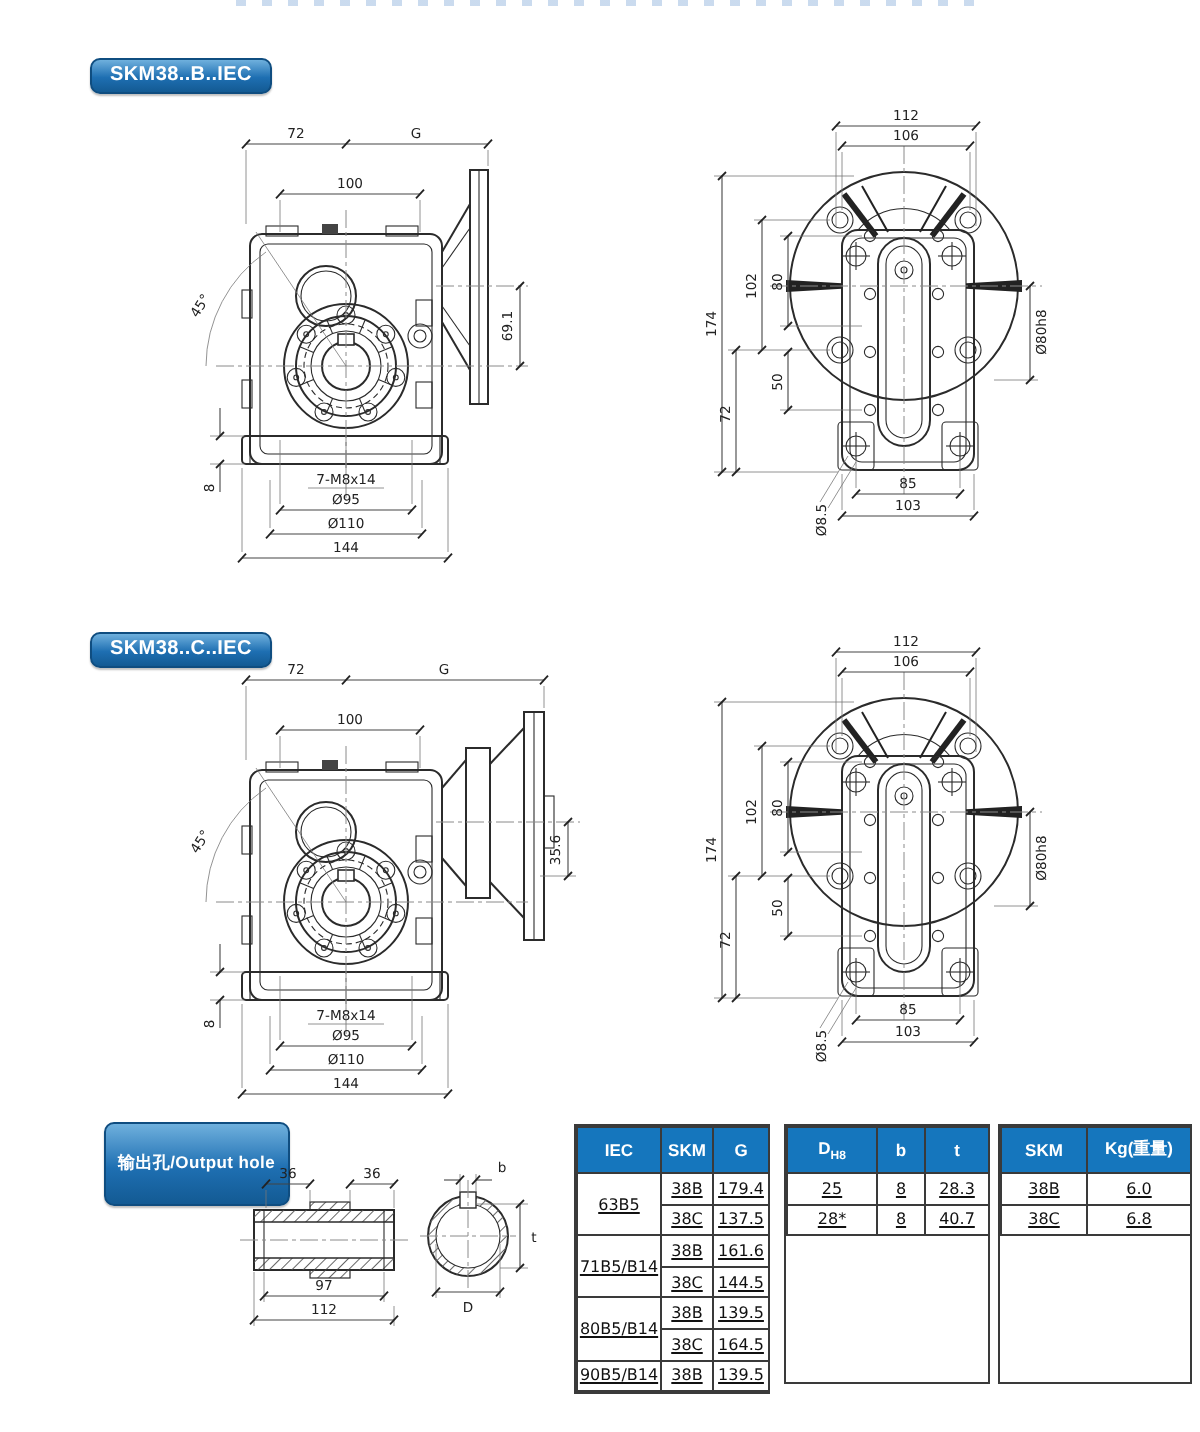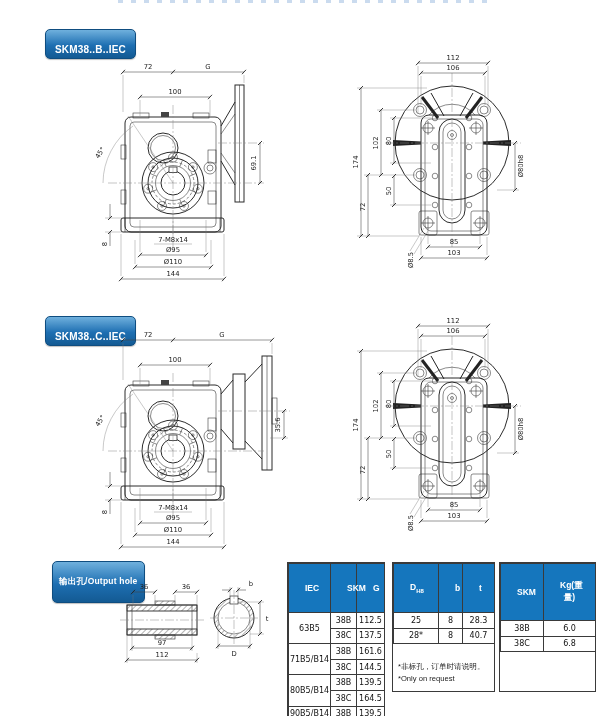--- a/index.html
+++ b/index.html
@@ -2,39 +2,39 @@
 <html><head>
 <meta charset="utf-8">
 <style>
   html,body{margin:0;padding:0;}
   body{width:600px;height:716px;background:#ffffff;position:relative;
        font-family:"Liberation Sans",sans-serif;overflow:hidden;}
   .abs{position:absolute;}
   .faint-strip{background:repeating-linear-gradient(90deg,#b9cfe9 0 5px,transparent 5px 13px);opacity:.75;}
   .pill{background:linear-gradient(180deg,#6fb0dd 0%,#1e6fb2 55%,#135a93 100%);
         border:1px solid #0f4d80;border-radius:5px;color:#fff;font-weight:bold;
-        font-size:10px;padding:14px 9px 3px 9px;letter-spacing:.2px;white-space:nowrap;
+        font-size:10px;padding:2px 9px 3px 9px;letter-spacing:.2px;white-space:nowrap;
         box-shadow:0 1px 1px rgba(0,0,0,.25);}
   
   svg{display:block;}
   .ol{stroke:#2b2b2b;fill:none;stroke-width:1;}
   .th{stroke:#2b2b2b;fill:none;stroke-width:.55;}
   .cl{stroke:#8a8a8a;fill:none;stroke-width:.5;stroke-dasharray:9 2 2 2;}
   .dl{stroke:#444;fill:none;stroke-width:.55;}
   .ext{stroke:#777;fill:none;stroke-width:.4;}
   .tick{stroke:#222;stroke-width:.9;}
   text.dim{font-family:"DejaVu Sans",sans-serif;font-size:6.8px;fill:#222;text-anchor:middle;stroke:none;}
   
   .tbox{border:1px solid #3a3a3a;background:#fff;box-sizing:border-box;}
   table.dimtable{border-collapse:collapse;width:100%;table-layout:fixed;}
   table.dimtable th{background:#1576bd;color:#fff;font-weight:bold;font-size:8.5px;
-        border:1px solid #3a3a3a;height:16px;text-align:center;padding:16px;}
+        border:1px solid #3a3a3a;height:16px;text-align:center;padding:3px;}
   table.dimtable th sub{font-size:6px;}
   table.dimtable td{border:1px solid #3a3a3a;font-size:8px;color:#111;height:14.6px;
-        text-align:center;padding:0;font-family:"DejaVu Sans",sans-serif;}
+        text-align:center;padding:0;font-family:"DejaVu Sans",sans-serif;text-decoration:underline;}
   .note{font-size:7.6px;color:#222;padding:17px 4px 0 5px;line-height:1.55;}
 </style>
 </head>
 <body>
 
 <div class="abs faint-strip" style="left:118px;top:0;width:372px;height:3px"></div>
 
 <div class="abs pill" style="left:45px;top:29px">SKM38..B..IEC</div>
 
 <svg class="abs" style="left:58px;top:50px" width="250" height="245" viewBox="0 0 250 245">
@@ -626,21 +626,21 @@
       <tr>
         <th>IEC</th>
         <th>SKM</th>
         <th>G</th>
       </tr>
     </thead>
     <tbody>
       <tr>
         <td rowspan="2">63B5</td>
         <td>38B</td>
-        <td>112.5</td>
+        <td>179.4</td>
       </tr>
       <tr>
         <td>38C</td>
         <td>137.5</td>
       </tr>
       <tr>
         <td rowspan="2">71B5/B14</td>
         <td>38B</td>
         <td>161.6</td>
       </tr>
@@ -686,24 +686,20 @@
         <td>8</td>
         <td>28.3</td>
       </tr>
       <tr>
         <td>28*</td>
         <td>8</td>
         <td>40.7</td>
       </tr>
     </tbody>
   </table>
-  <div class="note">
-    <div>*非标孔，订单时请说明。</div>
-    <div>*Only on request</div>
-  </div>
 </div>
 
 <div class="abs tbox" style="left:499px;top:562px;width:97px;height:130px">
   <table class="dimtable">
     <colgroup>
         <col style="width:43px">
         <col style="width:52px">
       </colgroup>
     <thead>
       <tr>

